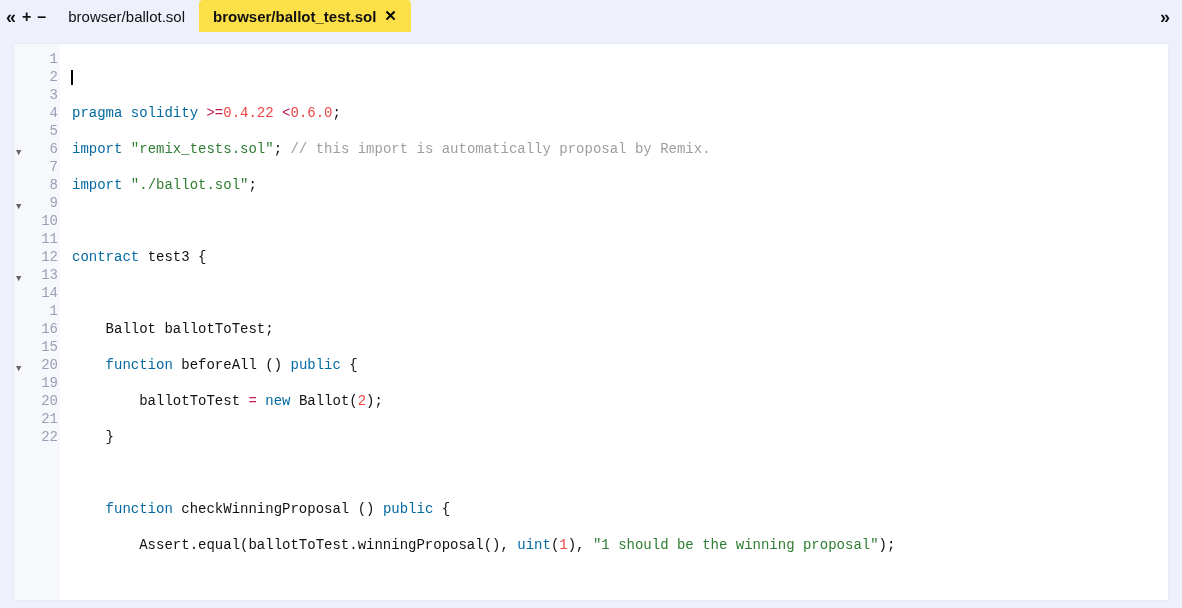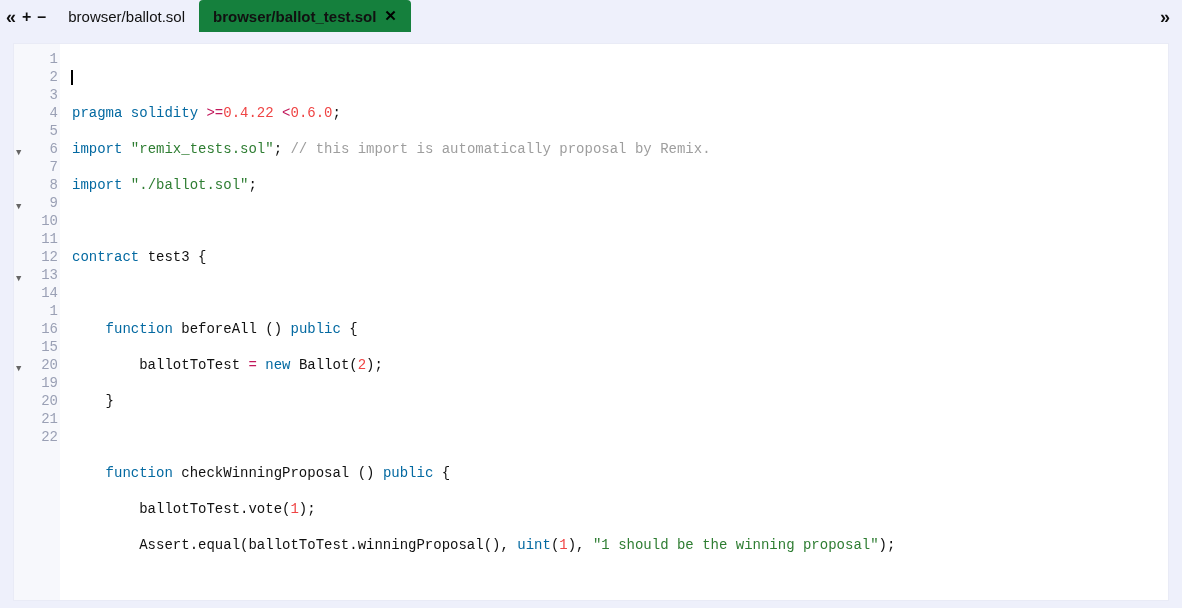--- a/index.html
+++ b/index.html
@@ -2,21 +2,21 @@
 <html><head>
 <meta charset="utf-8">
 <style>
   html,body{margin:0;padding:0;width:1182px;height:608px;background:#eef0fb;font-family:Arial,Helvetica,sans-serif;overflow:hidden}
   .tabbar{display:flex;align-items:center;height:34px;padding:0 6px;background:#eef0fb;position:relative}
   .tab-controls{display:flex;align-items:center;gap:6px;padding-right:8px}
   .tab-controls span{font-size:18px;font-weight:bold;color:#111;cursor:pointer;user-select:none;line-height:1}
   .tabs{display:flex;align-items:flex-start;height:100%}
   .tab{display:flex;align-items:center;height:32px;padding:0 14px;font-size:15px;color:#111;cursor:pointer;border-top-left-radius:4px;border-top-right-radius:4px}
   .tab.inactive{background:transparent}
-  .tab.active{background:#15803d;font-weight:bold}
+  .tab.active{background:#fde047;font-weight:bold}
   .tab-close{margin-left:8px;font-size:15px;font-weight:bold;cursor:pointer;color:#000}
   .scroll-right{margin-left:auto;font-size:18px;font-weight:bold;color:#111;cursor:pointer;padding-right:6px}
   .editor-wrap{position:relative;margin:10px 14px 0 14px;height:556px;background:#fff;display:flex;font-family:Consolas,Menlo,'Courier New',monospace;font-size:14px;line-height:18px;box-shadow:0 0 0 1px rgba(0,0,0,0.02)}
   .gutter{width:44px;background:#f7f8fc;text-align:right;color:#9aa0b5;padding:6px 2px 0 0;user-select:none}
   .gutter-row{display:flex;justify-content:flex-end;align-items:center;height:18px;position:relative}
   .fold-marker{position:absolute;left:2px;top:4px;font-size:9px;color:#666}
   .code{flex:1;padding:6px 0 0 12px;white-space:pre;color:#111}
   .cursor{display:inline-block;width:2px;height:15px;background:#000;vertical-align:text-bottom;margin-left:-1px}
   .line{height:18px}
   .kw{color:#0369a1}
@@ -121,26 +121,26 @@
   </div>
 
   <div class="code">
 <div class="line"><span class="cursor"></span></div>
 <div class="line"><span class="kw">pragma</span> <span class="kw">solidity</span> <span class="op">&gt;=</span><span class="num">0.4.22</span> <span class="op">&lt;</span><span class="num">0.6.0</span><span>;</span></div>
 <div class="line"><span class="kw">import</span> <span class="str">"remix_tests.sol"</span><span>;</span> <span class="cmt">// this import is automatically proposal by Remix.</span></div>
 <div class="line"><span class="kw">import</span> <span class="str">"./ballot.sol"</span><span>;</span></div>
 <div class="line"></div>
 <div class="line"><span class="kw">contract</span> <span>test3</span> <span>{</span></div>
 <div class="line">   </div>
+<div class="line">    <span>Ballot</span> <span>ballotToTest;</span></div>
 <div class="line">    <span class="kw">function</span> <span>beforeAll</span> <span>()</span> <span class="kw">public</span> <span>{</span></div>
 <div class="line">        <span>ballotToTest</span> <span class="op">=</span> <span class="kw">new</span> <span>Ballot(</span><span class="num">2</span><span>);</span></div>
 <div class="line">    <span>}</span></div>
 <div class="line">    </div>
 <div class="line">    <span class="kw">function</span> <span>checkWinningProposal</span> <span>()</span> <span class="kw">public</span> <span>{</span></div>
-<div class="line">        <span>ballotToTest.vote(</span><span class="num">1</span><span>);</span></div>
 <div class="line">        <span>Assert.equal(ballotToTest.winningProposal(),</span> <span class="kw">uint</span><span>(</span><span class="num">1</span><span>),</span> <span class="str">"1 should be the winning proposal"</span><span>);</span></div>
 
 
 
 
 
 
 
   </div>
 </div>

